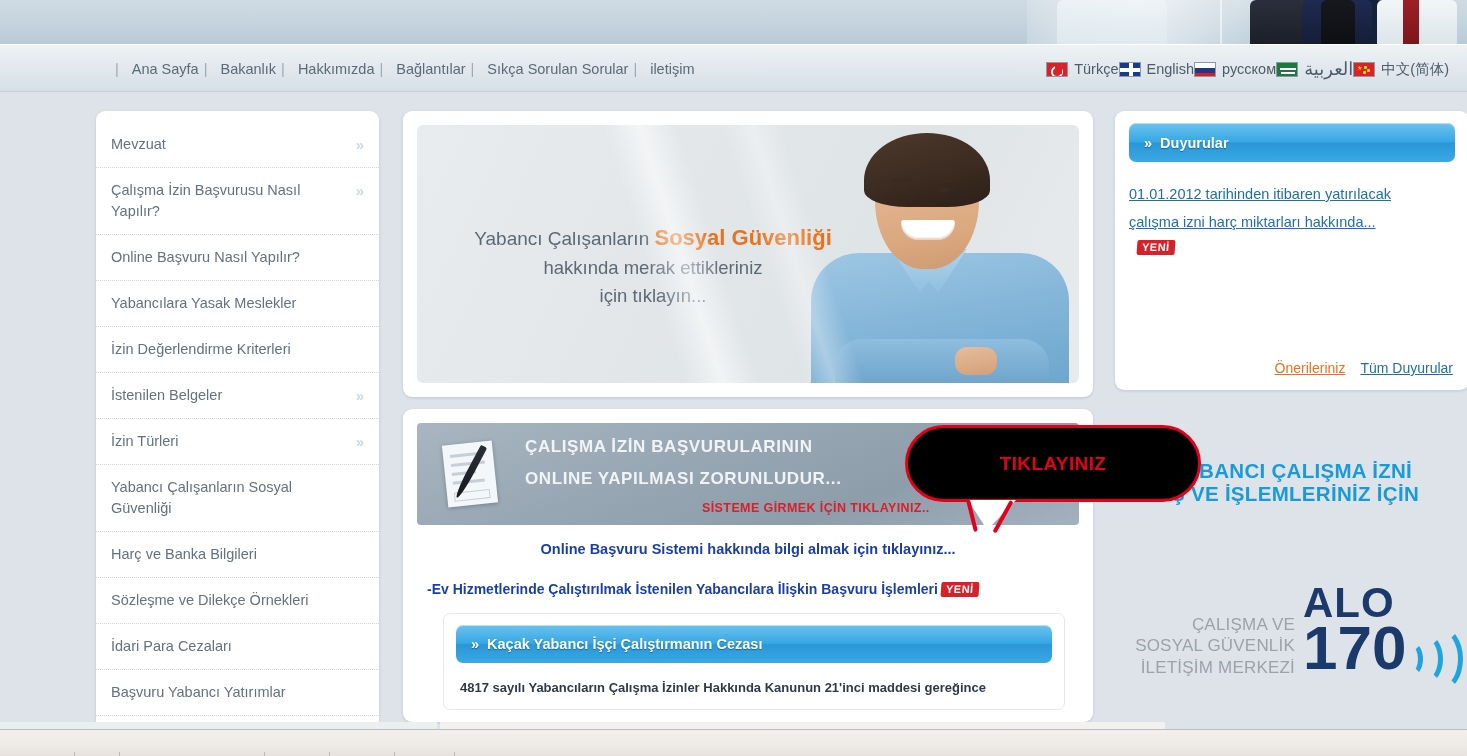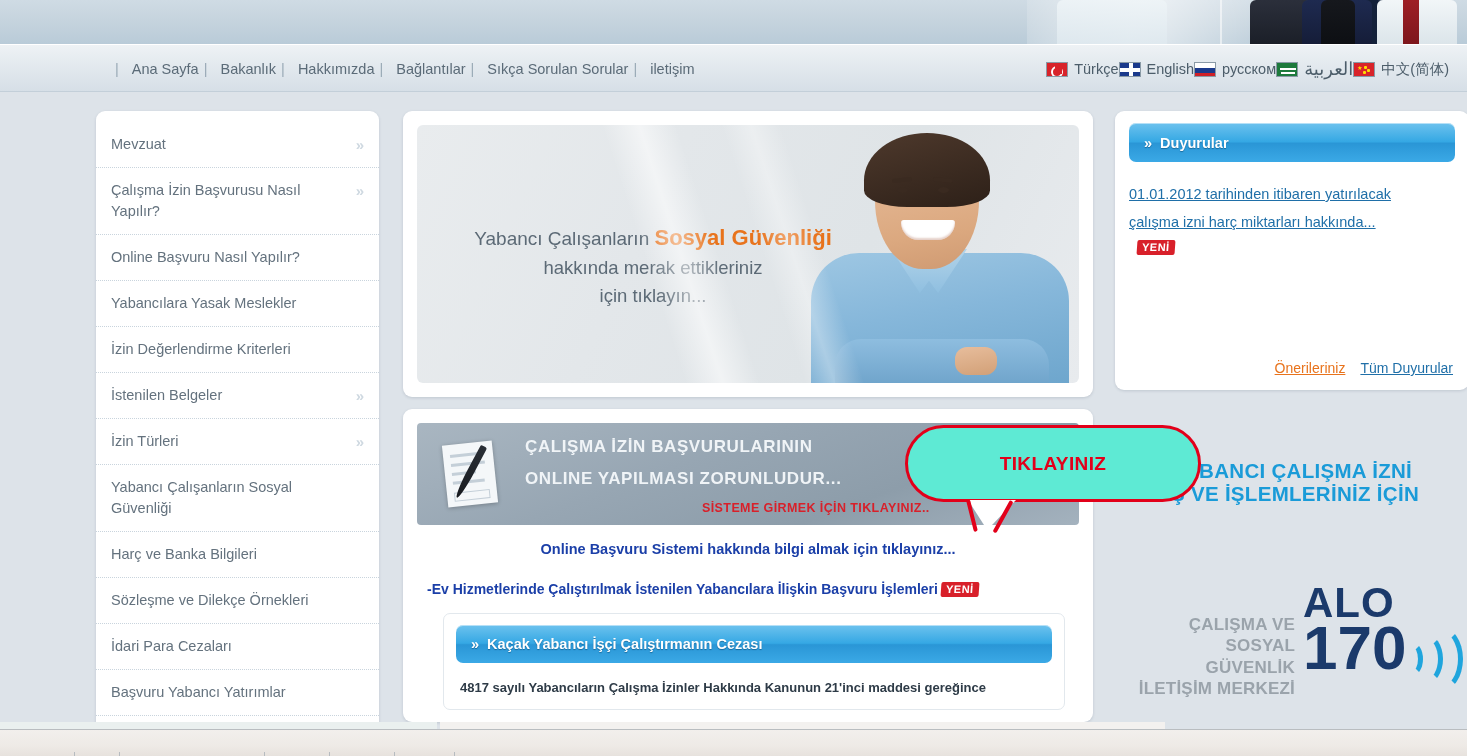--- a/index.html
+++ b/index.html
@@ -271,41 +271,41 @@
     position:absolute; left:0; top:43px; width:354px; text-align:center;
     font-size:20.5px; font-weight:bold; color:#1a9bd8; letter-spacing:.3px;
   }
   .promo-l2 {
     position:absolute; left:0; top:66px; width:354px; text-align:center;
     font-size:20.5px; font-weight:bold; color:#1a9bd8; letter-spacing:.3px;
   }
   .alo { position:absolute; left:20px; top:170px; width:330px; height:110px; }
   .alo-words {
     position:absolute; left:0; top:28px; width:160px; text-align:right;
-    font-size:17px; font-weight:bold; color:#9aa3ab; line-height:1.25; letter-spacing:.2px;
+    font-size:17px; font-weight:normal; color:#9aa3ab; line-height:1.25; letter-spacing:.2px;
   }
   .alo-num {
     position:absolute; left:168px; top:-2px; color:#1b3a6b;
     font-weight:bold; line-height:.92;
   }
   .alo-num .r1 { font-size:42px; letter-spacing:1px; display:block; }
   .alo-num .r2 { font-size:62px; letter-spacing:0px; display:block; margin-top:-4px; }
   .alo-wave { position:absolute; left:272px; top:42px; width:60px; height:64px; }
   .wv {
     position:absolute; border: 5px solid #1fa5dd; border-radius:50%;
     border-left-color:transparent; border-top-color:transparent; border-bottom-color:transparent;
   }
   .wv.w1 { left:-6px; top:14px; width:22px; height:34px; }
   .wv.w2 { left:2px; top:6px; width:34px; height:50px; }
   .wv.w3 { left:10px; top:-2px; width:46px; height:66px; }
 
   
   .callout {
     position:absolute; left:905px; top:425px; width:296px; height:77px;
-    background:#5eead4; border: 3.5px solid #e2001a; border-radius: 40px;
+    background:#000000; border: 3.5px solid #e2001a; border-radius: 40px;
     z-index: 40;
     text-decoration: underline;
   }
   .callout-text {
     position:absolute; left:0; top:0; width:100%; height:100%;
     display:flex; align-items:center; justify-content:center;
     font-size:19px; font-weight:bold; color:#e2001a; letter-spacing:.4px;
   }
   .callout-tail {
     position:absolute; left:58px; top:72px; width:52px; height:36px; z-index:41;

